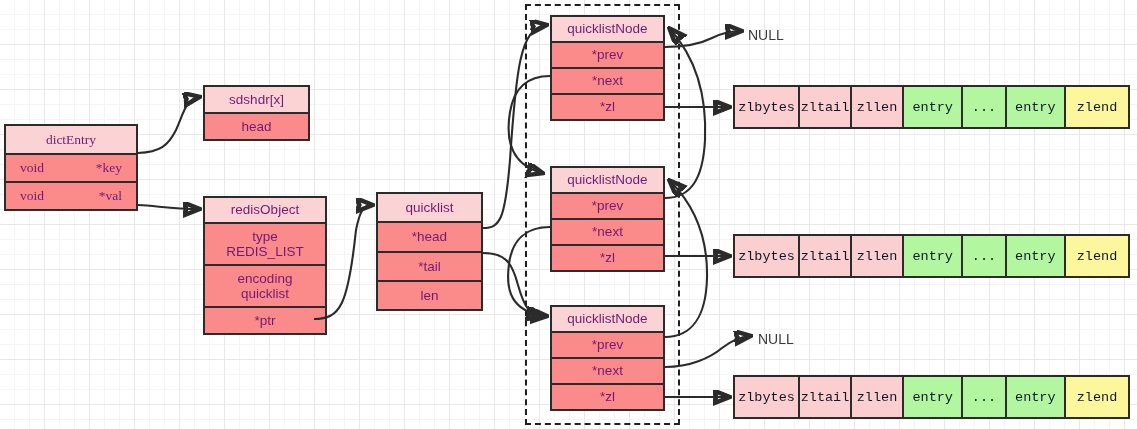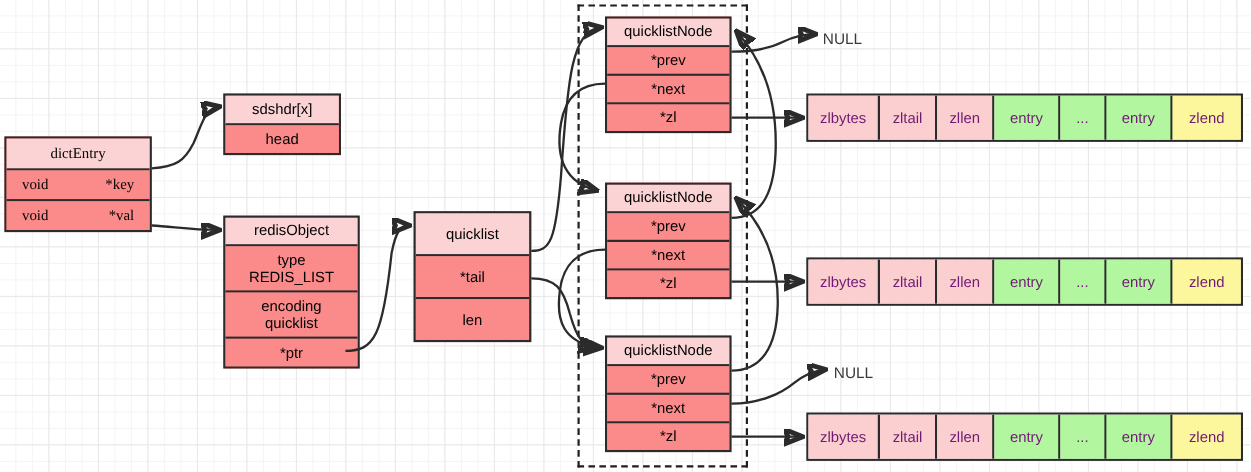--- a/index.html
+++ b/index.html
@@ -31,21 +31,21 @@
     background: #fb8a8a;
     display: flex;
     flex-direction: column;
   }
   .box .row {
     box-sizing: border-box;
     flex: 1 1 auto;
     display: flex;
     align-items: center;
     justify-content: center;
-    color: #000000;
+    color: #701a75;
     font-size: 13.5px;
     line-height: 1.12;
     text-align: center;
     background: #fb8a8a;
     border-bottom: 2px solid #2b2b2b;
     white-space: pre-line;
   }
   .box .row:last-child { border-bottom: none; }
   .box .row.header {
     background: #fcd3d4;
@@ -61,23 +61,24 @@
     box-sizing: border-box;
     border: 2px solid #2b2b2b;
     display: flex;
   }
   .ziplist .cell {
     box-sizing: border-box;
     display: flex;
     align-items: center;
     justify-content: center;
     font-size: 13.5px;
-    color: #701a75;
+    color: #0f172a;
     border-right: 2px solid #2b2b2b;
     background: #fbcfcf;
+    font-family: Liberation Mono, monospace;
   }
   .ziplist .cell:last-child { border-right: none; }
   .ziplist .cell.green { background: #b2f7a0; }
   .ziplist .cell.yellow { background: #fcf69c; }
 
   
   .dashed-frame {
     position: absolute;
     box-sizing: border-box;
     border: 2.5px dashed #1f1f1f;
@@ -128,20 +129,21 @@
     <div class="row header" style="flex:0 0 26px;">redisObject</div>
     <div class="row">type
 REDIS_LIST</div>
     <div class="row">encoding
 quicklist</div>
     <div class="row">*ptr</div>
   </div>
 
   <div class="box" style="left:376px; top:192px; width:107px; height:119px;">
     <div class="row header">quicklist</div>
+    <div class="row">*head</div>
     <div class="row">*tail</div>
     <div class="row">len</div>
   </div>
 
   <div class="dashed-frame" style="left:525px; top:4px; width:155px; height:421px;"></div>
 
   <div class="box" style="left:550px; top:15px; width:115px; height:106px;">
     <div class="row header">quicklistNode</div>
     <div class="row">*prev</div>
     <div class="row">*next</div>

